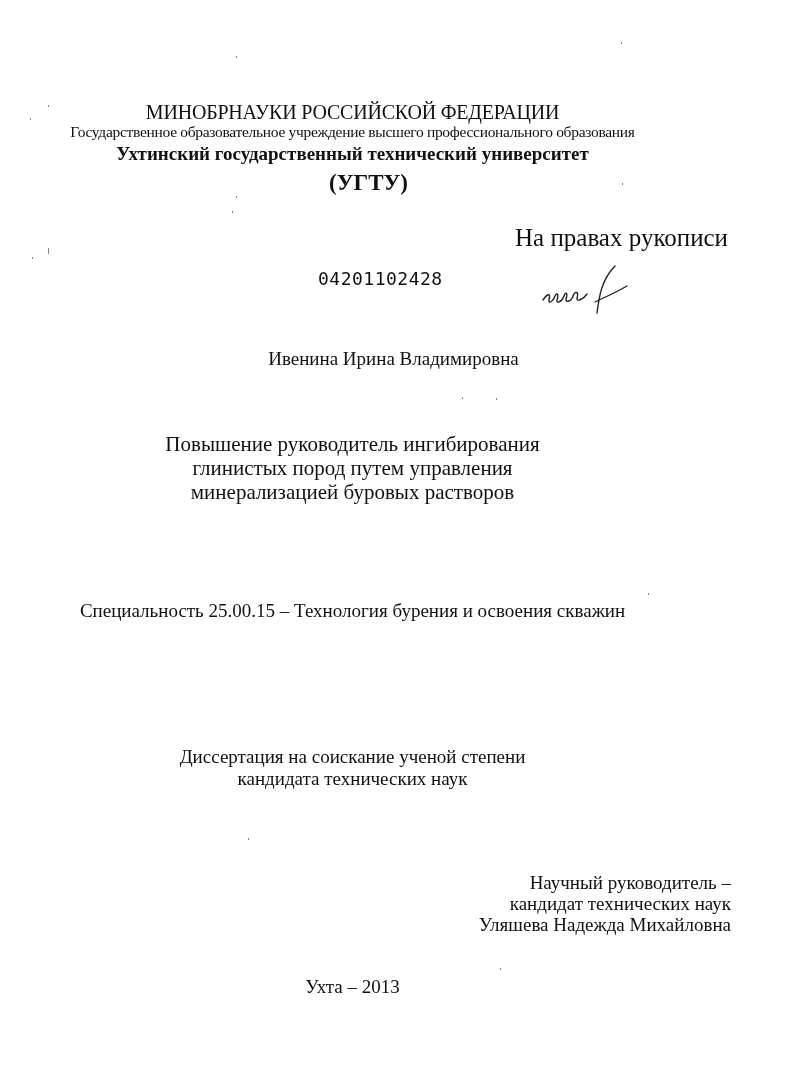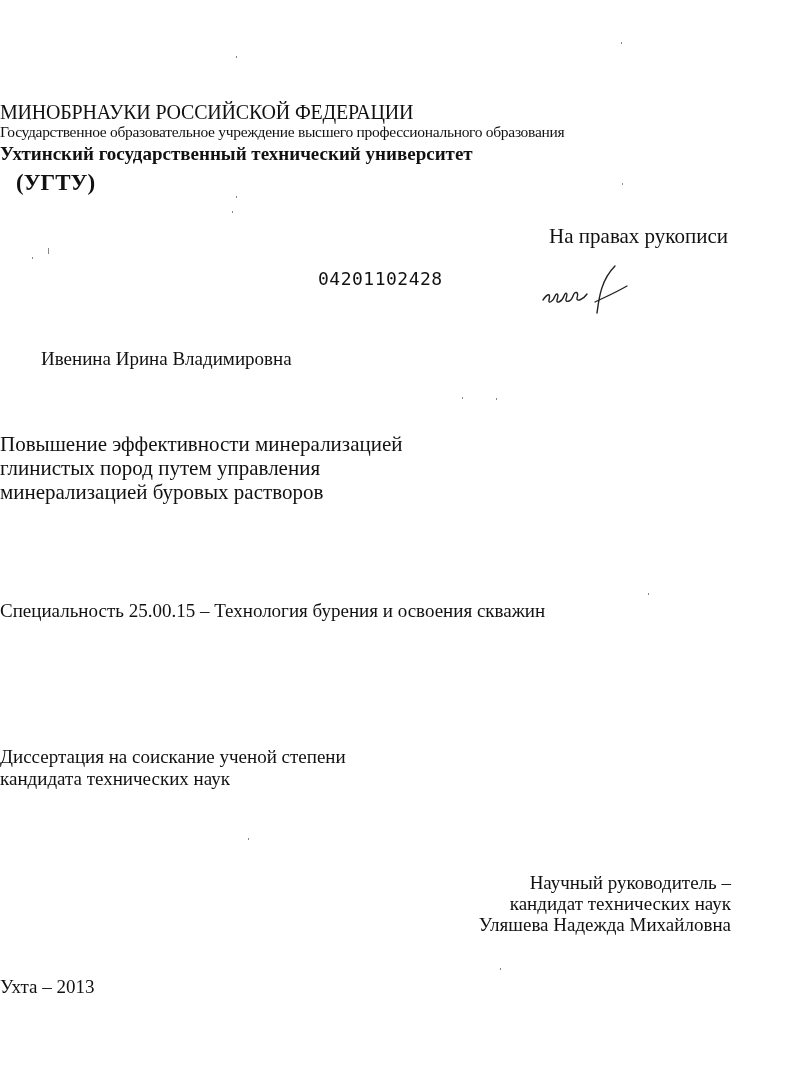--- a/index.html
+++ b/index.html
@@ -15,20 +15,21 @@
       font-family: "Liberation Serif", "DejaVu Serif", serif;
       color: #111111;
     }
     .line {
       position: absolute;
       white-space: nowrap;
     }
     .center {
       left: 0;
       width: 705px;
+      text-align: center;
     }
     .ministry {
       top: 101px;
       font-size: 20px;
       letter-spacing: -0.2px;
     }
     .institution {
       top: 123px;
       font-size: 15.5px;
       letter-spacing: -0.3px;
@@ -40,21 +41,21 @@
     }
     .abbr {
       top: 170px;
       font-size: 23px;
       font-weight: bold;
       padding-left: 16px;
     }
     .rights {
       top: 224px;
       right: 63px;
-      font-size: 21px;
+      font-size: 25px;
     }
     .code {
       top: 268px;
       left: 318px;
       font-family: "DejaVu Sans Mono", "Liberation Mono", monospace;
       font-size: 18px;
       letter-spacing: 0.5px;
     }
     .signature {
       position: absolute;
@@ -120,21 +121,21 @@
   <div class="line code">04201102428</div>
 
   <svg class="signature" viewBox="0 0 110 60">
     <path d="M8 42 C12 36, 16 34, 14 42 C13 46, 18 44, 20 38 C22 34, 24 36, 22 42 C21 46, 27 44, 29 38 C31 33, 33 35, 31 41 C30 45, 36 44, 38 38 C40 32, 44 34, 42 40 C41 44, 48 42, 52 36" fill="none" stroke="#222" stroke-width="1.4" stroke-linecap="round"></path>
     <path d="M62 55 C64 40, 66 22, 80 8" fill="none" stroke="#222" stroke-width="1.4" stroke-linecap="round"></path>
     <path d="M60 44 C68 40, 78 36, 92 28" fill="none" stroke="#222" stroke-width="1.3" stroke-linecap="round"></path>
   </svg>
 
   <div class="line center author">Ивенина Ирина Владимировна</div>
 
-  <div class="line center title-line t1">Повышение эффективности минерализацией</div>
+  <div class="line center title-line t1">Повышение руководитель ингибирования</div>
   <div class="line center title-line t2">глинистых пород путем управления</div>
   <div class="line center title-line t3">минерализацией буровых растворов</div>
 
   <div class="line center specialty">Специальность 25.00.15 – Технология бурения и освоения скважин</div>
 
   <div class="line center diss1">Диссертация на соискание ученой степени</div>
   <div class="line center diss2">кандидата технических наук</div>
 
   <div class="line supervisor s1">Научный руководитель –</div>
   <div class="line supervisor s2">кандидат технических наук</div>

